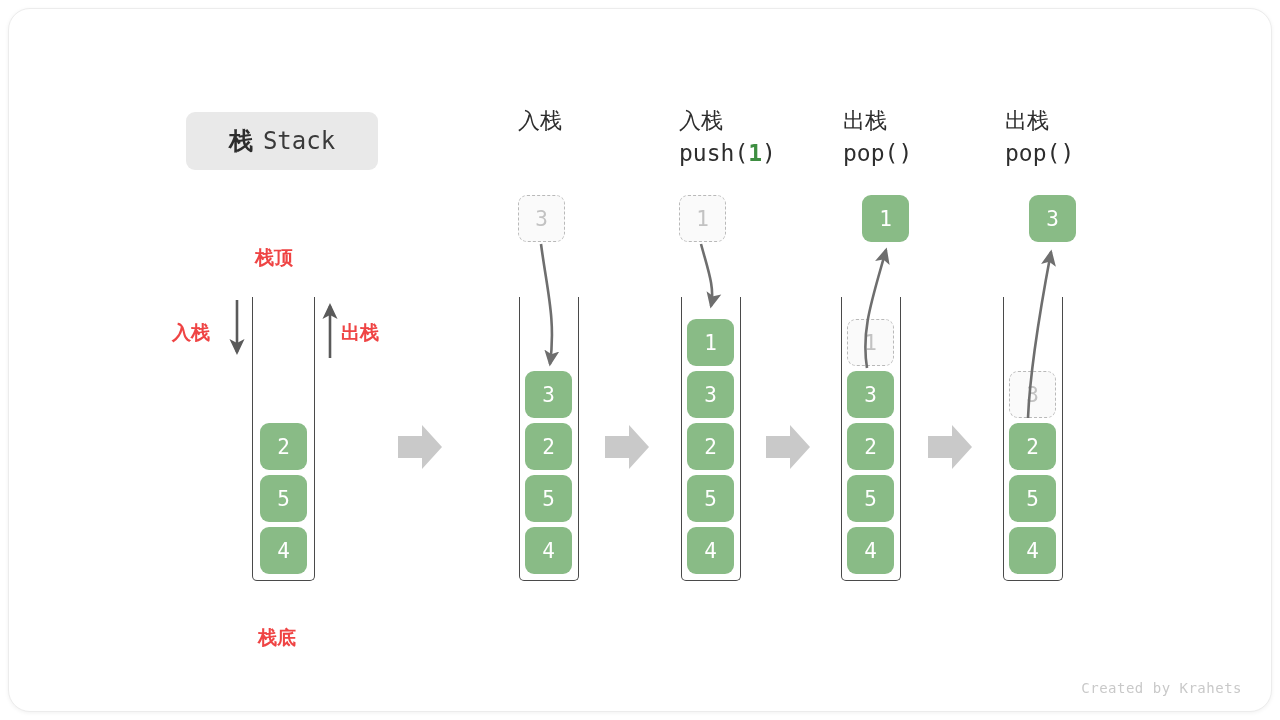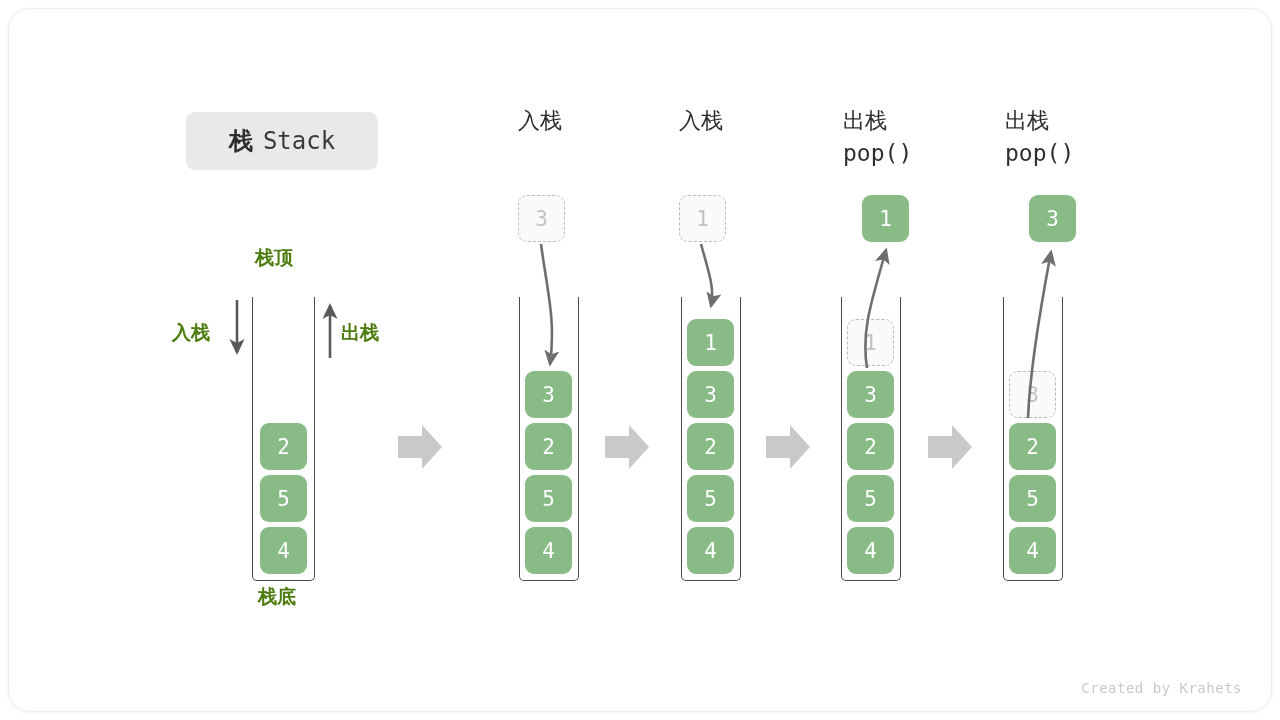--- a/index.html
+++ b/index.html
@@ -56,21 +56,21 @@
     color: #3a3a3a;
     margin-left: 10px;
   }
 
   
   .cap-bold {
     position: absolute;
     font-family: "Liberation Sans", sans-serif;
     font-weight: bold;
     font-size: 19px;
-    color: #4d7c0f;
+    color: #ef4444;
     white-space: nowrap;
   }
 
   
   .col-head {
     position: absolute;
     width: 180px;
     white-space: nowrap;
   }
   .col-head .cn {
@@ -162,21 +162,21 @@
 
 <div id="canvas">
   <div id="card"></div>
 
   <div class="title-chip">
     <span class="t-cn">栈</span>
     <span class="t-en">Stack</span>
   </div>
 
   <div class="cap-bold" style="left:255px; top:245px;">栈顶</div>
-  <div class="cap-bold" style="left:258px; top:584px;">栈底</div>
+  <div class="cap-bold" style="left:258px; top:625px;">栈底</div>
   <div class="cap-bold" style="left:172px; top:320px;">入栈</div>
   <div class="cap-bold" style="left:341px; top:320px;">出栈</div>
 
   <div class="stack-wrap" style="left:252px; top:297px;">
     <div class="stack-u" style="width:63px; height:284px;"></div>
     <div class="cell" style="left:8px; top:126px;">2</div>
     <div class="cell" style="left:8px; top:178px;">5</div>
     <div class="cell" style="left:8px; top:230px;">4</div>
   </div>
 
@@ -187,20 +187,21 @@
   <div class="stack-wrap" style="left:519px; top:297px;">
     <div class="stack-u" style="width:60px; height:284px;"></div>
     <div class="cell" style="left:6px; top:74px;">3</div>
     <div class="cell" style="left:6px; top:126px;">2</div>
     <div class="cell" style="left:6px; top:178px;">5</div>
     <div class="cell" style="left:6px; top:230px;">4</div>
   </div>
 
   <div class="col-head" style="left:679px; top:106px;">
     <span class="cn">入栈</span>
+    <span class="code"><span>push(</span><span class="arg">1</span><span>)</span></span>
   </div>
   <div class="cell ghost" style="left:679px; top:195px;">1</div>
   <div class="stack-wrap" style="left:681px; top:297px;">
     <div class="stack-u" style="width:60px; height:284px;"></div>
     <div class="cell" style="left:6px; top:22px;">1</div>
     <div class="cell" style="left:6px; top:74px;">3</div>
     <div class="cell" style="left:6px; top:126px;">2</div>
     <div class="cell" style="left:6px; top:178px;">5</div>
     <div class="cell" style="left:6px; top:230px;">4</div>
   </div>

